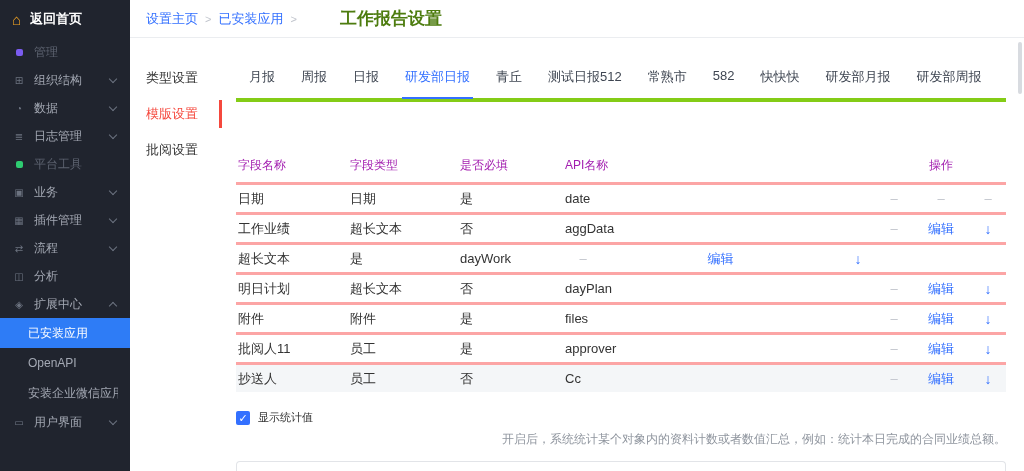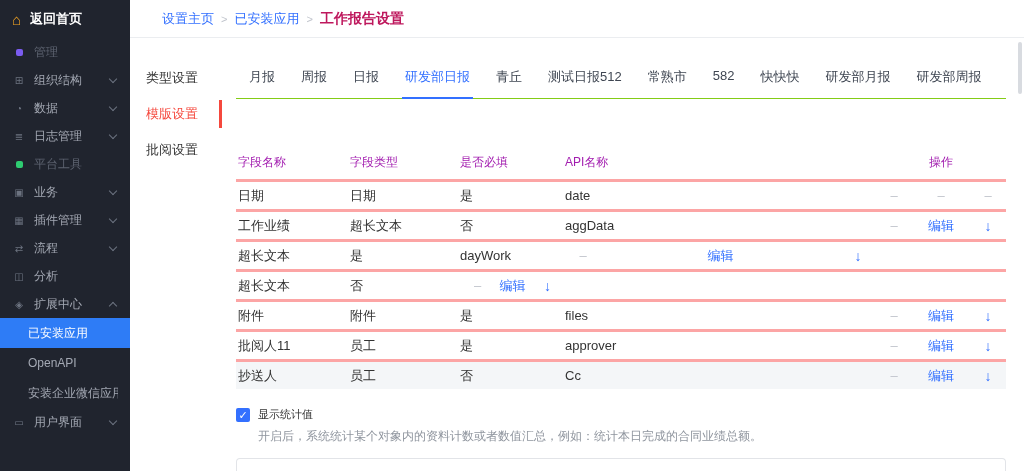--- a/index.html
+++ b/index.html
@@ -24,55 +24,55 @@
   .side-item.dim{ color:#5d6370; }
   .side-item.sub{ padding-left:28px; height:30px; }
   .side-item.active{ background:var(--sidebar-active-bg); color:#fff; }
   .dot{ display:inline-block; width:7px; height:7px; border-radius:2px; }
   .chev{ width:9px; height:9px; position:relative; flex-shrink:0; }
   .chev::before{ content:""; position:absolute; width:5px; height:5px; border-right:1px solid #6c7380; border-bottom:1px solid #6c7380; transform:rotate(45deg); top:0; left:1px; }
   .chev.up::before{ transform:rotate(-135deg); top:3px; }
 
   
   .main{ flex:1; display:flex; flex-direction:column; min-width:0; background:#fff; position:relative; }
-  .breadcrumb{ height:38px; display:flex; align-items:center; gap:7px; padding:0 32px; border-bottom:1px solid #ebedf0; font-size:13px; flex-shrink:0; }
+  .breadcrumb{ height:38px; display:flex; align-items:center; gap:7px; padding:0 16px; border-bottom:1px solid #ebedf0; font-size:13px; flex-shrink:0; }
   .crumb-link{ color:var(--accent-blue); cursor:pointer; }
   .crumb-sep{ color:#c0c4cc; font-size:11px; }
-  .crumb-current{ color:#be185d; font-weight:bold; font-size:14px; }
+  .crumb-current{ color:#4d7c0f; font-weight:bold; font-size:17px;margin-left:36px; }
   .scroll-thumb{ position:absolute; right:2px; top:42px; width:4px; height:52px; border-radius:2px; background:#d8dbe0; }
 
   .content{ flex:1; display:flex; min-height:0; }
   .inner-menu{ width:92px; padding-top:22px; flex-shrink:0; }
   .inner-item{ height:36px; line-height:36px; padding-left:16px; font-size:13px; color:#333; cursor:pointer; position:relative; white-space:nowrap; }
   .inner-item.active{ color:var(--active-red); }
   .inner-item.active::after{ content:""; position:absolute; right:0; top:4px; width:3px; height:28px; background:var(--active-red); }
 
   .panel{ flex:1; min-width:0; padding:20px 18px 0 14px; display:flex; flex-direction:column; }
-  .tabs{ display:flex; border-bottom:1px solid #84cc16; }
+  .tabs{ display:flex; border-bottom:4px solid #84cc16; }
   .tab{ padding:10px 13px 12px; font-size:13px; color:#3f4652; cursor:pointer; white-space:nowrap; position:relative; }
   .tab.active{ color:var(--accent-blue); }
   .tab.active::after{ content:""; position:absolute; left:10px; right:10px; bottom:-1px; height:2px; background:var(--accent-blue); }
 
   .tbl{ margin-top:46px; }
   .tbl-header,.tbl-row{ display:grid; grid-template-columns:112px 110px 105px 1fr 130px; align-items:center; padding-left:2px; }
   .tbl-header{ height:34px; color:#a21caf; font-size:12px; }
   .tbl-row{ height:30px; font-size:13px; color:#333; border-top:3px solid #fca5a5; }
   .tbl-row.hl{ background:#f4f6f8; }
   .ops-h{ text-align:center; }
   .ops{ display:flex; justify-content:space-between; align-items:center; }
   .ops .slot{ width:36px; text-align:center; }
   .dash{ color:#c0c4cc; }
   .edit-link{ color:var(--accent-blue); cursor:pointer; }
   .down-arrow{ color:var(--accent-blue); cursor:pointer; font-size:14px; }
 
   .stats{ margin-top:18px; }
   .stats-top{ display:flex; align-items:center; gap:8px; }
   .checkbox{ width:14px; height:14px; border-radius:2px; background:var(--accent-blue); color:#fff; font-size:11px; line-height:14px; text-align:center; cursor:pointer; flex-shrink:0; }
   .stats-label{ font-size:11px; color:#333; cursor:pointer; }
-  .stats-desc{ margin:6px 0 0 22px; font-size:12px; color:#8f959e; }
+  .stats-desc{ margin:6px 0 0 22px; font-size:12px; color:#8f959e;text-align:right; }
 
   .next-box{ margin-top:13px; height:40px; border:1px solid #e2e4e8; border-radius:4px 4px 0 0; border-bottom:none; }
 </style>
 </head>
 <body>
 
 <div class="app">
 
   <div class="sidebar">
     <div class="side-home">
@@ -211,22 +211,24 @@
                 <div>超长文本</div>
                 <div>是</div>
                 <div>dayWork</div>
                 <div class="ops">
                   <span class="slot dash">–</span>
                   <span class="slot edit-link">编辑</span>
                   <span class="slot down-arrow">↓</span>
                 </div>
               </div>
               <div class="tbl-row">
+                <div>明日计划</div>
                 <div>超长文本</div>
                 <div>否</div>
+                <div>dayPlan</div>
                 <div class="ops">
                   <span class="slot dash">–</span>
                   <span class="slot edit-link">编辑</span>
                   <span class="slot down-arrow">↓</span>
                 </div>
               </div>
               <div class="tbl-row">
                 <div>附件</div>
                 <div>附件</div>
                 <div>是</div>

